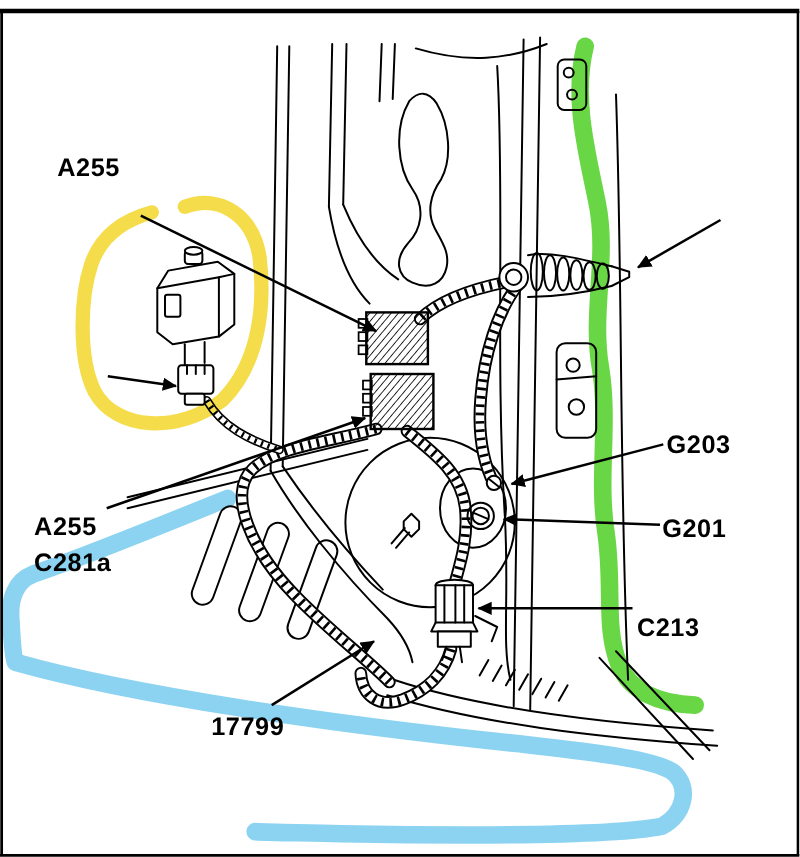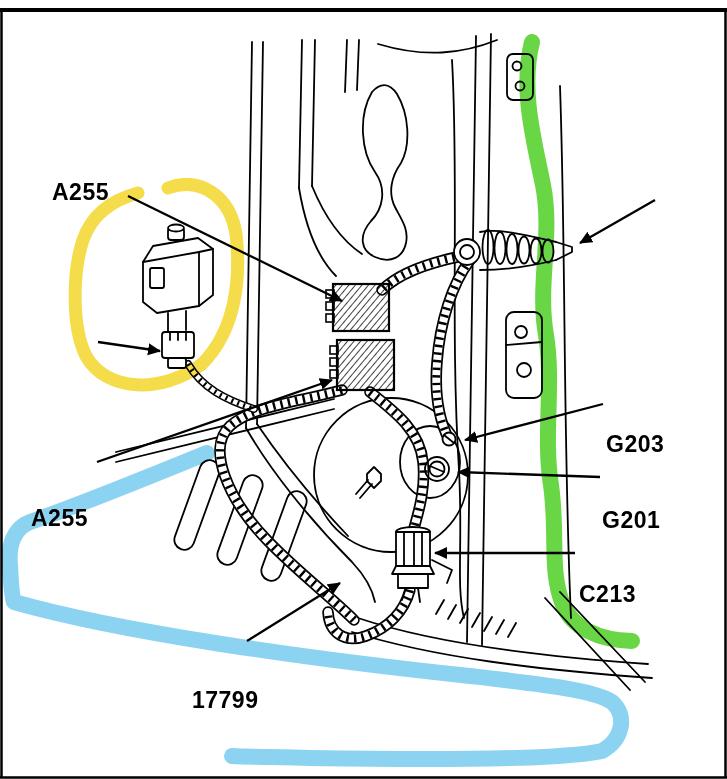--- a/index.html
+++ b/index.html
@@ -3,21 +3,21 @@
 <meta charset="utf-8">
 <style>
   html,body{margin:0;padding:0;background:#ffffff;}
   .stage{
     position:relative;width:727px;height:779px;background:#ffffff;
     overflow:hidden;font-family:"Liberation Sans",sans-serif;
   }
   .stage svg{position:absolute;left:0;top:0;}
   .label{
     position:absolute;font-weight:bold;font-size:23px;line-height:33px;
-    color:#000;white-space:nowrap;z-index:5;letter-spacing:.5px;margin-top:40px;
+    color:#000;white-space:nowrap;z-index:5;letter-spacing:.5px;
   }
   .label span{display:block;}
   
   .ln{fill:none;stroke:#000;stroke-width:1.8;stroke-linecap:round;stroke-linejoin:round;}
   .tube-o{fill:none;stroke:#000;stroke-width:11.5;stroke-linecap:round;}
   .tube-i{fill:none;stroke:#fff;stroke-width:8;stroke-linecap:round;}
   .tube-h{fill:none;stroke:#000;stroke-width:8;stroke-linecap:butt;stroke-dasharray:2.4 5.2;}
   .tube-so{fill:none;stroke:#000;stroke-width:8;stroke-linecap:round;}
   .tube-si{fill:none;stroke:#fff;stroke-width:5;stroke-linecap:round;}
   .tube-sh{fill:none;stroke:#000;stroke-width:5;stroke-linecap:butt;stroke-dasharray:2 4.4;}
@@ -226,21 +226,22 @@
     <span>A255</span>
   </div>
   <div class="label" style="left:606px;top:388px">
     <span>G203</span>
   </div>
   <div class="label" style="left:602px;top:464px">
     <span>G201</span>
   </div>
   <div class="label" style="left:31px;top:462px">
     <span>A255</span>
-  </div>
-  <div class="label" style="left:579px;top:538px">
+    <span>C281a</span>
+  </div>
+  <div class="label" style="left:579px;top:554px">
     <span>C213</span>
   </div>
   <div class="label" style="left:192px;top:644px">
     <span>17799</span>
   </div>
 
 </div>
 
 </body></html>

